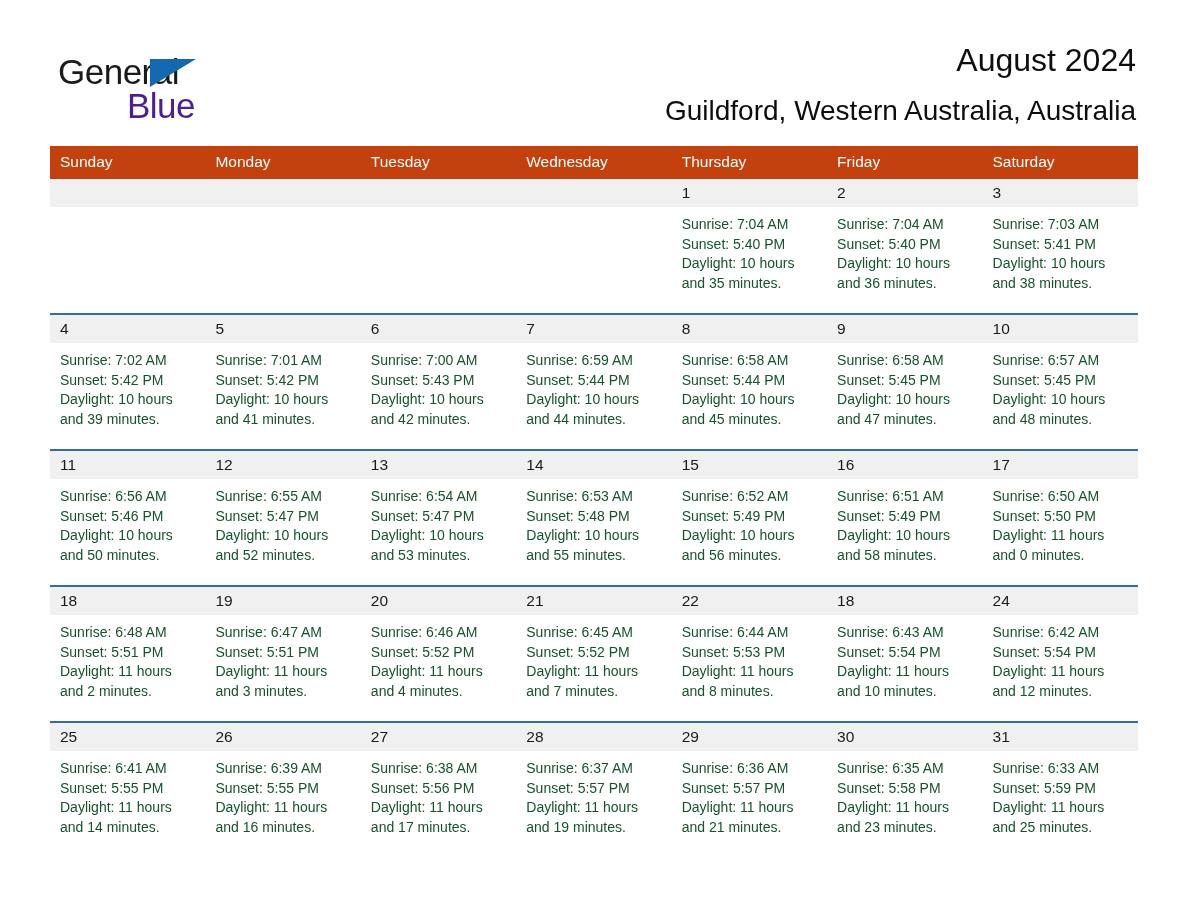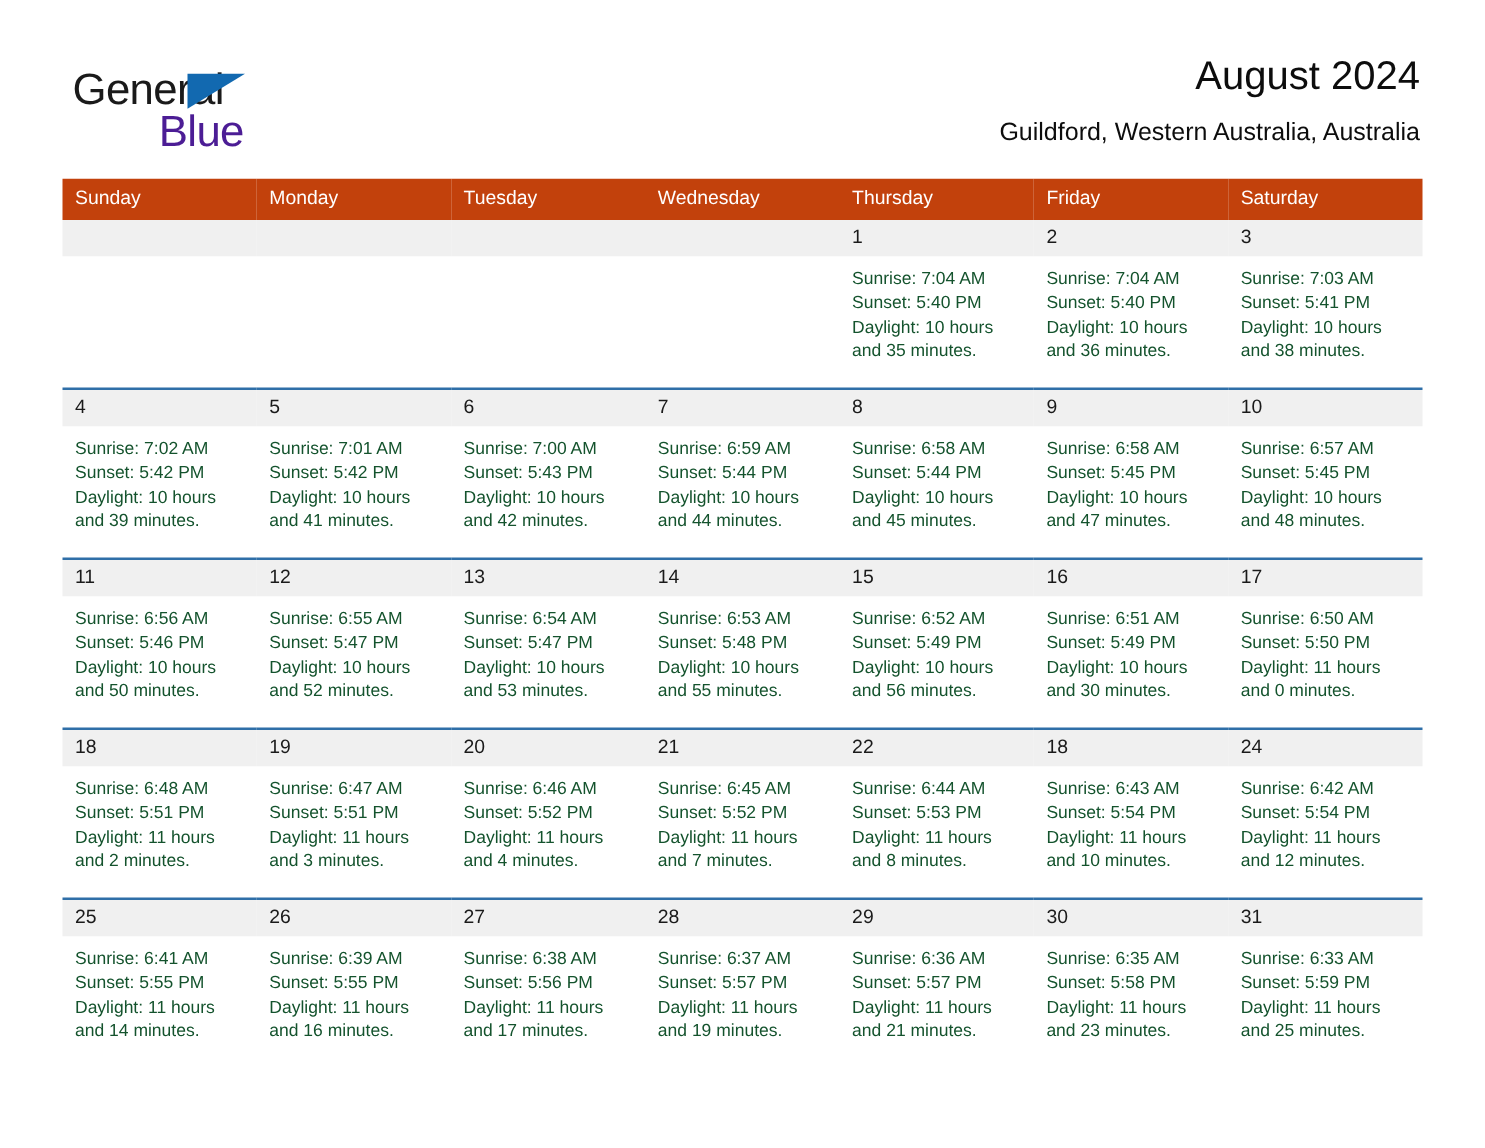--- a/index.html
+++ b/index.html
@@ -67,21 +67,21 @@
   }
   .month-title {
     font-size: 32px;
     font-weight: normal;
     color: #0d0d0d;
     line-height: 1.05;
     margin: 0;
     white-space: nowrap;
   }
   .location-sub {
-    font-size: 20px;
+    font-size: 28px;
     font-weight: normal;
     color: #0d0d0d;
     margin: 17px 0 0 4px;
     white-space: nowrap;
   }
 
   
   .calendar {
     margin-top: 19px;
     width: 1088px;
@@ -384,21 +384,21 @@
               </div>
             </div>
           </td>
         <td>
             <div class="cell-inner">
               <div class="daynum">16</div>
               <div class="details">
                 <div>Sunrise: 6:51 AM</div>
                 <div>Sunset: 5:49 PM</div>
                 <div>Daylight: 10 hours</div>
-                <div>and 30 minutes.</div>
+                <div>and 58 minutes.</div>
               </div>
             </div>
           </td>
         <td>
             <div class="cell-inner">
               <div class="daynum">17</div>
               <div class="details">
                 <div>Sunrise: 6:50 AM</div>
                 <div>Sunset: 5:50 PM</div>
                 <div>Daylight: 11 hours</div>

